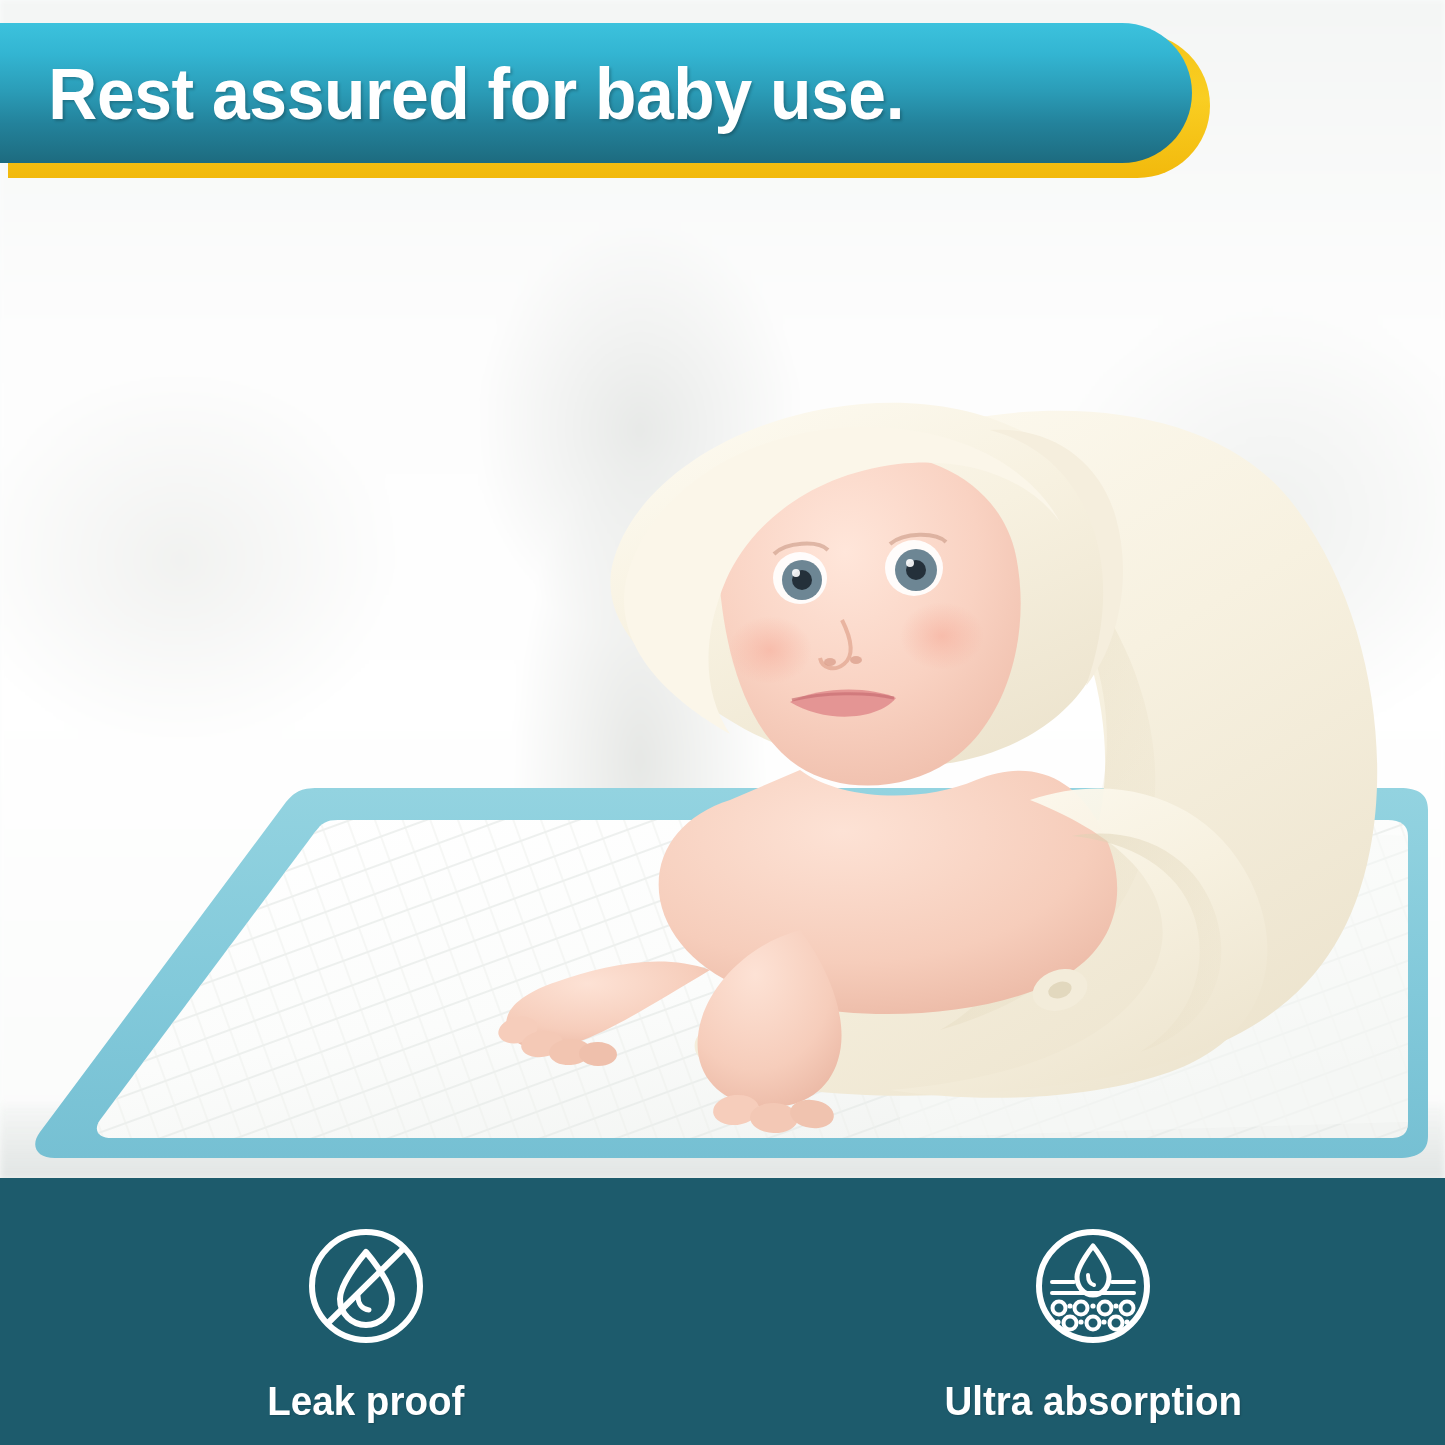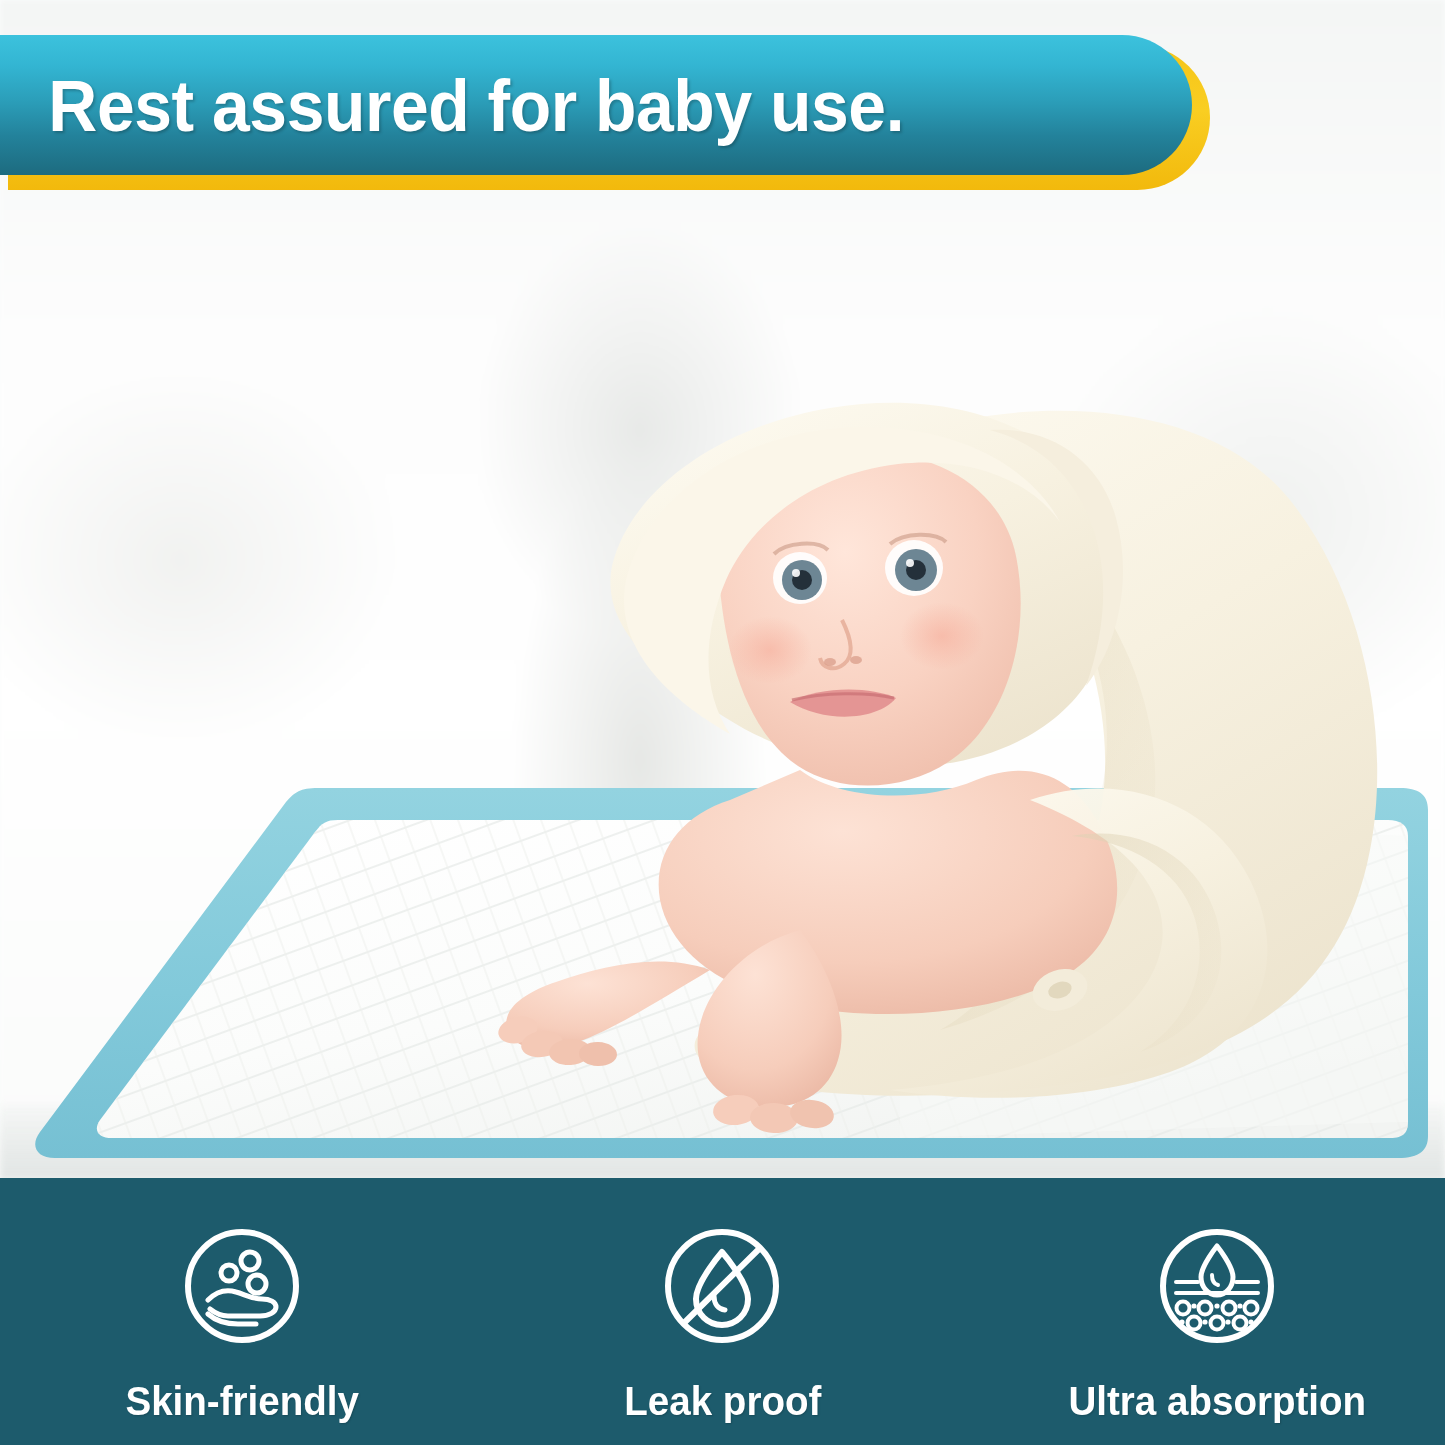--- a/index.html
+++ b/index.html
@@ -32,21 +32,21 @@
 
   
   .pad-wrap { position:absolute; left:0; top:740px; width:1445px; height:440px; }
   .pad-svg { position:absolute; left:0; top:0; }
 
   
   .baby { position:absolute; left:330px; top:330px; width:1090px; height:830px; }
   .baby-svg { position:absolute; left:0; top:0; }
 
   
-  .banner-wrap { position:absolute; left:0px; top:35px; width:1210px; height:155px; }
+  .banner-wrap { position:absolute; left:0px; top:23px; width:1210px; height:155px; }
   .banner-shadow {
     position:absolute; left:8px; top:10px; width:1202px; height:145px;
     background:linear-gradient(180deg,#f5c518 0%, #f9ce22 45%, #f2b90c 100%);
     border-radius:0 76px 76px 0;
   }
   .banner {
     position:absolute; left:0px; top:0px; width:1192px; height:140px;
     background:linear-gradient(180deg, #3cc2dd 0%, #33b5d2 22%, #2b9db8 48%, #23829b 72%, #1d6b7f 100%);
     border-radius:0 70px 70px 0;
     display:flex; align-items:center;
@@ -242,34 +242,20 @@
     <div class="banner-shadow"></div>
     <div class="banner">
       <div class="banner-title">Rest assured for baby use.</div>
     </div>
   </div>
 
 
   <div class="featurebar">
     <div class="features">
 
-      <div class="feature">
-        <div class="feature-icon">
-          <svg width="120" height="120" viewBox="0 0 120 120">
-            <circle cx="60" cy="60" r="54" fill="none" stroke="#ffffff" stroke-width="6"></circle>
-            <circle cx="68" cy="35" r="9" fill="none" stroke="#ffffff" stroke-width="5"></circle>
-            <circle cx="47" cy="47" r="8" fill="none" stroke="#ffffff" stroke-width="5"></circle>
-            <circle cx="75" cy="58" r="9" fill="none" stroke="#ffffff" stroke-width="5"></circle>
-            <path d="M26,74 C34,66 44,63 54,66 C62,68 70,73 80,73 C88,73 94,76 94,81
-                     C94,86 87,90 78,90 L46,90 C38,90 33,87 28,83" fill="none" stroke="#ffffff" stroke-width="5" stroke-linecap="round" stroke-linejoin="round"></path>
-            <path d="M26,88 C34,95 44,98 56,98 L74,98" fill="none" stroke="#ffffff" stroke-width="5" stroke-linecap="round"></path>
-          </svg>
-        </div>
-        <div class="feature-label">Skin-friendly</div>
-      </div>
 
       <div class="feature">
         <div class="feature-icon">
           <svg width="120" height="120" viewBox="0 0 120 120">
             <circle cx="60" cy="60" r="54" fill="none" stroke="#ffffff" stroke-width="6"></circle>
             <path d="M60,26 C60,26 86,56 86,73 C86,88 74,99 60,99 C46,99 34,88 34,73 C34,56 60,26 60,26 Z" fill="none" stroke="#ffffff" stroke-width="6" stroke-linejoin="round"></path>
             <path d="M52,70 C52,78 56,83 63,84" fill="none" stroke="#ffffff" stroke-width="5" stroke-linecap="round"></path>
             <line x1="23" y1="96" x2="97" y2="23" stroke="#ffffff" stroke-width="6" stroke-linecap="round"></line>
           </svg>
         </div>

